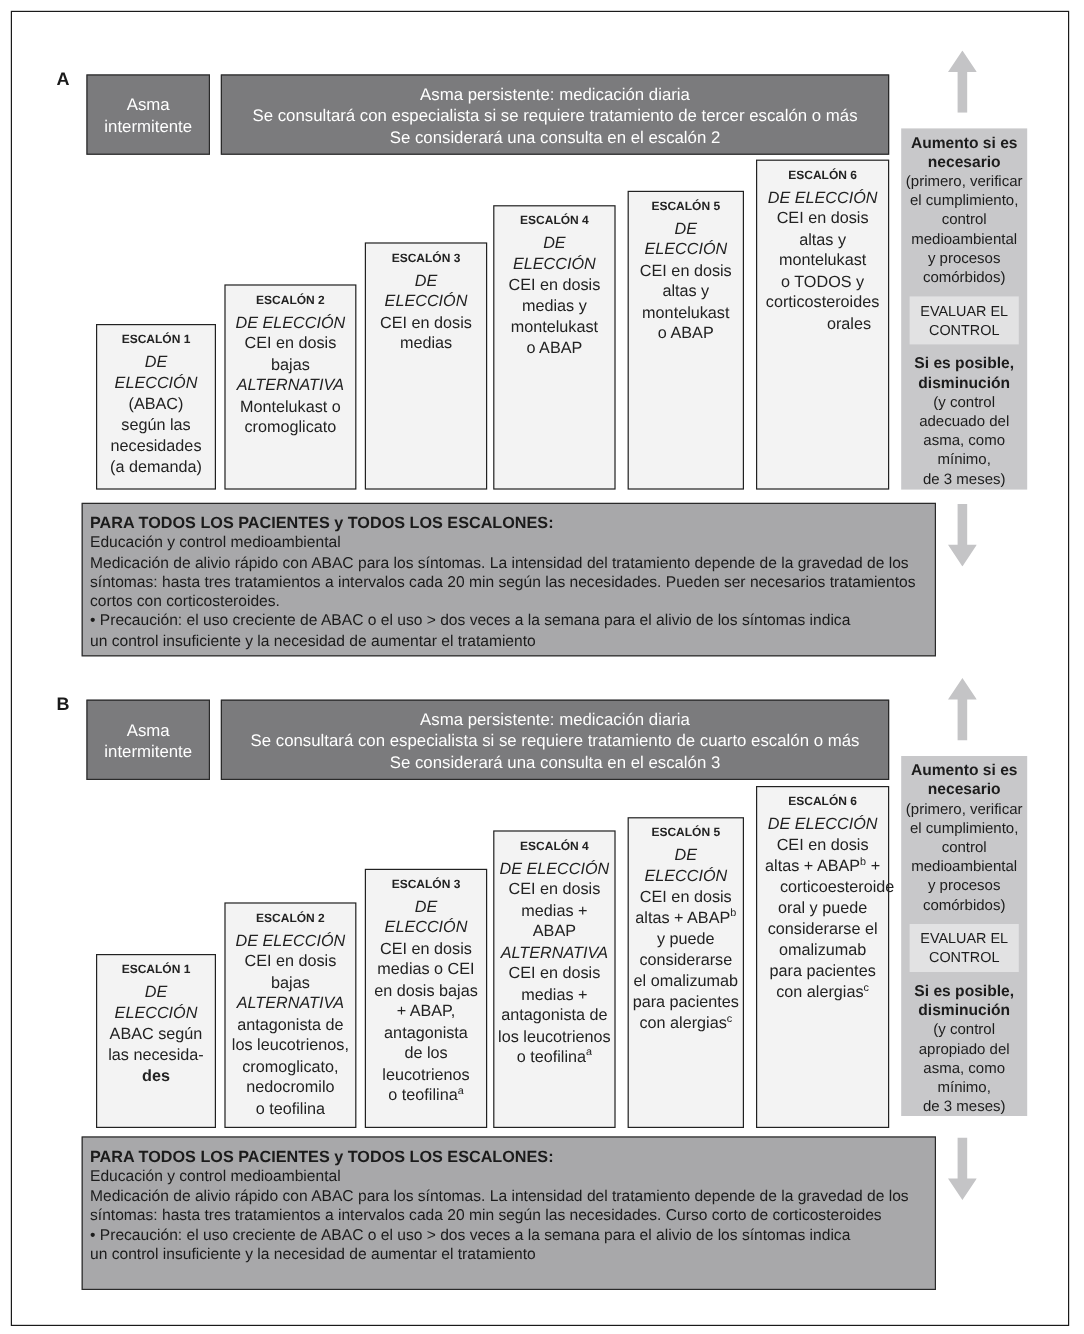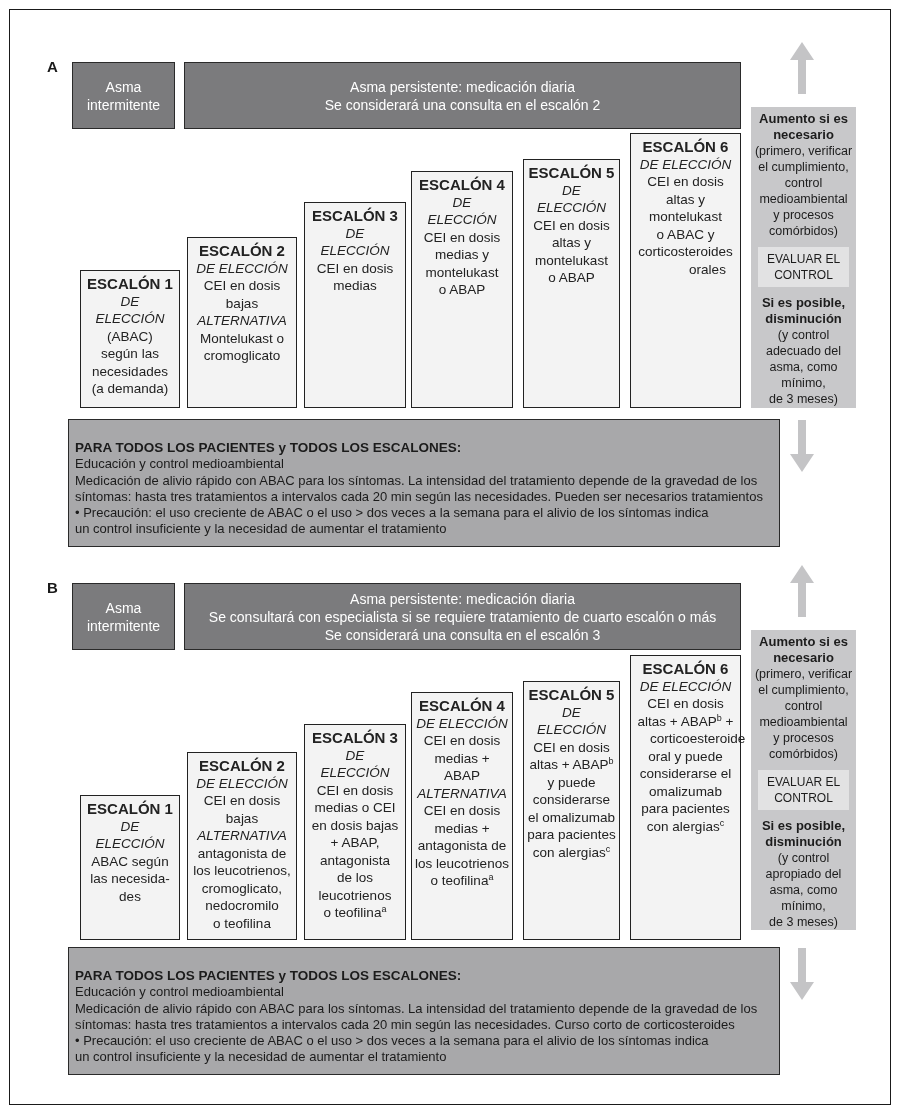--- a/index.html
+++ b/index.html
@@ -7,49 +7,50 @@
          font-family:"Liberation Sans", sans-serif; color:#1a1a1a; }
   .frame { position:absolute; left:9px; top:9px; width:882px; height:1096px;
            border:1.5px solid #1a1a1a; box-sizing:border-box; }
   .abs { position:absolute; box-sizing:border-box; }
   .letter { font-weight:bold; font-size:15px; }
   .darkbox { background:#7b7b7d; border:1.5px solid #2a2a2a; color:#fff;
              display:flex; flex-direction:column; align-items:center; justify-content:center;
              text-align:center; font-size:14px; line-height:18px; }
   .step { background:#f3f3f3; border:1.5px solid #222; text-align:center;
           font-size:13.5px; line-height:17.5px; padding-top:4px; color:#222; }
-  .step .t { font-weight:bold; font-size:15px; display:block; }
+  .step .t { font-weight:bold; font-size:10px; display:block; }
   .step i { display:block; }
   .step span.l { display:block; }
   sup { font-size:9px; line-height:0; }
   .side { background:#c8c8ca; text-align:center; font-size:12.5px; line-height:16px; color:#1c1c1c;
           padding-top:4px; }
   .side b { display:block; font-size:13px; }
   .side span { display:block; }
   .eval { background:#e2e2e3; margin:8px 7px; padding:4px 0; font-size:12px; line-height:16px; }
   .bottom { background:#a8a8aa; border:1.5px solid #2a2a2a; font-size:13px; line-height:16.3px;
-            padding:20px 6px; color:#1b1b1b; }
+            padding:8px 6px; color:#1b1b1b; }
   .bottom .h { font-weight:bold; display:block; font-size:13.5px; }
   .bottom span { display:block; }
   .arrow { position:absolute; }
 </style>
 </head>
 <body>
 
 <div class="frame"></div>
 
 <div id="root">
     <div>
       <div class="abs letter" style="left: 47px; top: 58px;">A</div>
       <div class="abs darkbox" style="left: 72px; top: 62px; width: 103px; height: 67px;">
         <span>Asma</span>
         <span>intermitente</span>
       </div>
       <div class="abs darkbox" style="left: 184px; top: 62px; width: 557px; height: 67px;">
         <span>Asma persistente: medicación diaria</span>
+        <span>Se consultará con especialista si se requiere tratamiento de tercer escalón o más</span>
         <span>Se considerará una consulta en el escalón 2</span>
       </div>
       <div class="abs step" style="left: 80px; top: 270px; width: 100px; height: 138px;">
         <span class="t">ESCALÓN 1</span>
         <i>DE</i>
         <i>ELECCIÓN</i>
         <span class="l"><span style="display: inline; margin-top: 48px;">(ABAC)</span></span>
         <span class="l"><span style="display: inline;">según las</span></span>
         <span class="l"><span style="display: inline;">necesidades</span></span>
         <span class="l"><span style="display: inline;">(a demanda)</span></span>
@@ -87,21 +88,21 @@
         <span class="l"><span style="display: inline;">altas y</span></span>
         <span class="l"><span style="display: inline;">montelukast</span></span>
         <span class="l"><span style="display: inline;">o ABAP</span></span>
       </div>
       <div class="abs step" style="left: 630px; top: 133px; width: 111px; height: 275px;">
         <span class="t">ESCALÓN 6</span>
         <i>DE ELECCIÓN</i>
         <span class="l"><span style="display: inline;">CEI en dosis</span></span>
         <span class="l"><span style="display: inline;">altas y</span></span>
         <span class="l"><span style="display: inline;">montelukast</span></span>
-        <span class="l"><span style="display: inline;">o ABAC y</span></span>
+        <span class="l"><span style="display: inline;">o TODOS y</span></span>
         <span class="l"><span style="display: inline;">corticosteroides</span></span>
         <span class="l"><span style="display: inline; margin-left: 44px;">orales</span></span>
       </div>
       <div class="abs side" style="left: 751px; top: 107px; width: 105px; height: 301px;">
         <b>Aumento si es</b>
         <b>necesario</b>
         <span>(primero, verificar</span>
         <span>el cumplimiento,</span>
         <span>control</span>
         <span>medioambiental</span>
@@ -123,20 +124,21 @@
           <path fill="#c4c4c6" d="M12 0 L24 18 L16 18 L16 52 L8 52 L8 18 L0 18 Z"></path>
         </svg></div>
       <div class="arrow" style="left: 790px; top: 420px;"><svg width="24" height="52">
           <path fill="#c4c4c6" d="M8 0 L16 0 L16 34 L24 34 L12 52 L0 34 L8 34 Z"></path>
         </svg></div>
       <div class="abs bottom" style="left: 68px; top: 419px; width: 712px; height: 128px;">
         <span class="h">PARA TODOS LOS PACIENTES y TODOS LOS ESCALONES:</span>
         <span>Educación y control medioambiental</span>
         <span>Medicación de alivio rápido con ABAC para los síntomas. La intensidad del tratamiento depende de la gravedad de los</span>
         <span>síntomas: hasta tres tratamientos a intervalos cada 20 min según las necesidades. Pueden ser necesarios tratamientos</span>
+        <span>cortos con corticosteroides.</span>
         <span>• Precaución: el uso creciente de ABAC o el uso &gt; dos veces a la semana para el alivio de los síntomas indica</span>
         <span>un control insuficiente y la necesidad de aumentar el tratamiento</span>
       </div>
     </div>
     <div>
       <div class="abs letter" style="left: 47px; top: 579px;">B</div>
       <div class="abs darkbox" style="left: 72px; top: 583px; width: 103px; height: 67px;">
         <span>Asma</span>
         <span>intermitente</span>
       </div>
@@ -144,21 +146,21 @@
         <span>Asma persistente: medicación diaria</span>
         <span>Se consultará con especialista si se requiere tratamiento de cuarto escalón o más</span>
         <span>Se considerará una consulta en el escalón 3</span>
       </div>
       <div class="abs step" style="left: 80px; top: 795px; width: 100px; height: 145px;">
         <span class="t">ESCALÓN 1</span>
         <i>DE</i>
         <i>ELECCIÓN</i>
         <span class="l"><span style="display: inline;">ABAC según</span></span>
         <span class="l"><span style="display: inline;">las necesida-</span></span>
-        <span class="l"><span style="display: inline;">des</span></span>
+        <span class="l"><span style="display: inline; font-weight: bold;">des</span></span>
       </div>
       <div class="abs step" style="left: 187px; top: 752px; width: 110px; height: 188px;">
         <span class="t">ESCALÓN 2</span>
         <i>DE ELECCIÓN</i>
         <span class="l"><span style="display: inline;">CEI en dosis</span></span>
         <span class="l"><span style="display: inline;">bajas</span></span>
         <i>ALTERNATIVA</i>
         <span class="l"><span style="display: inline;">antagonista de</span></span>
         <span class="l"><span style="display: inline;">los leucotrienos,</span></span>
         <span class="l"><span style="display: inline;">cromoglicato,</span></span>

